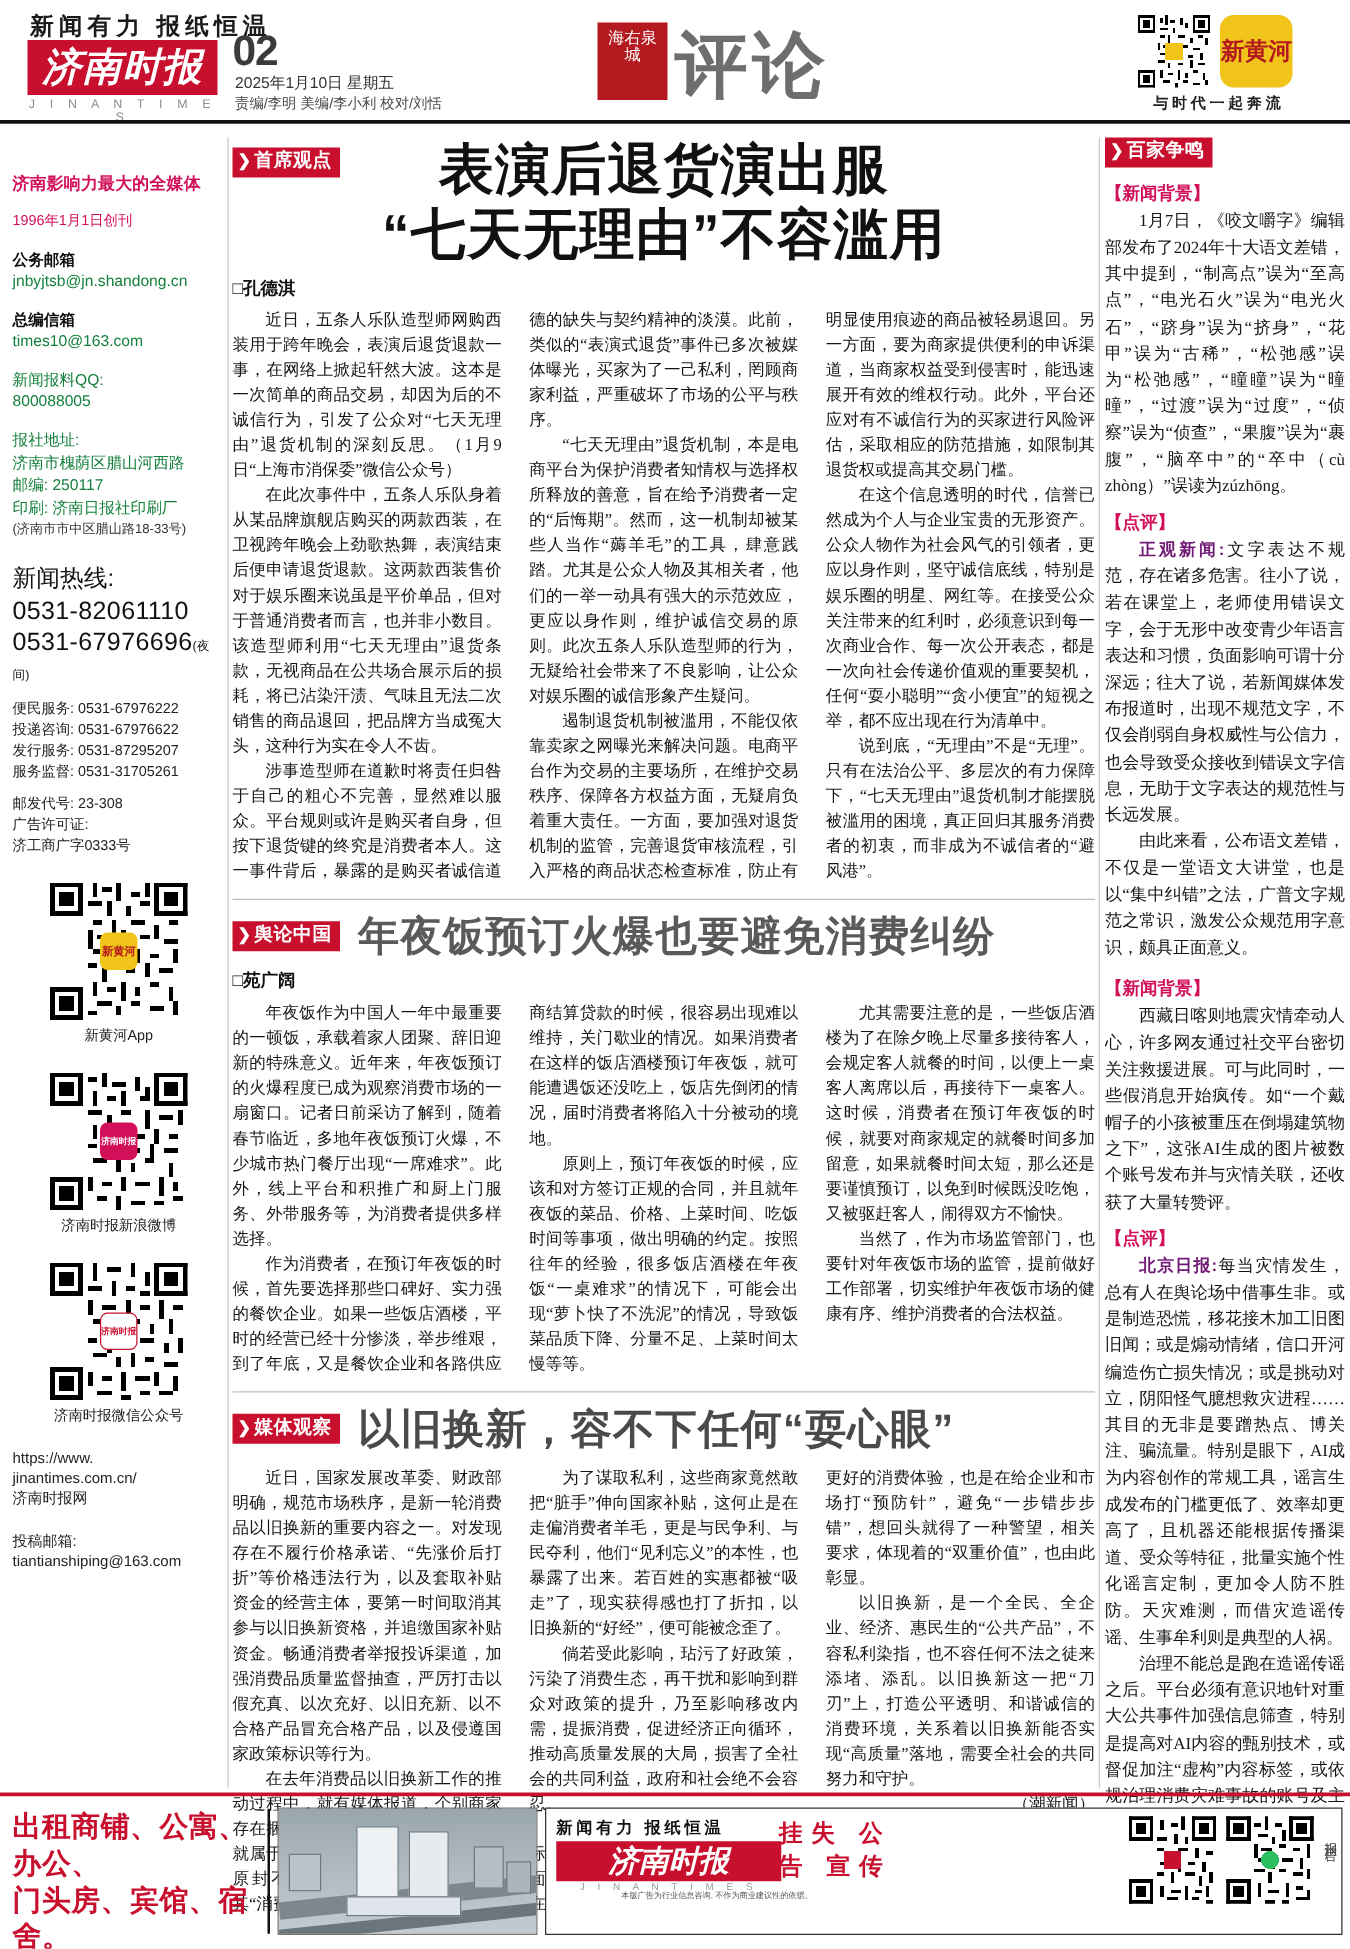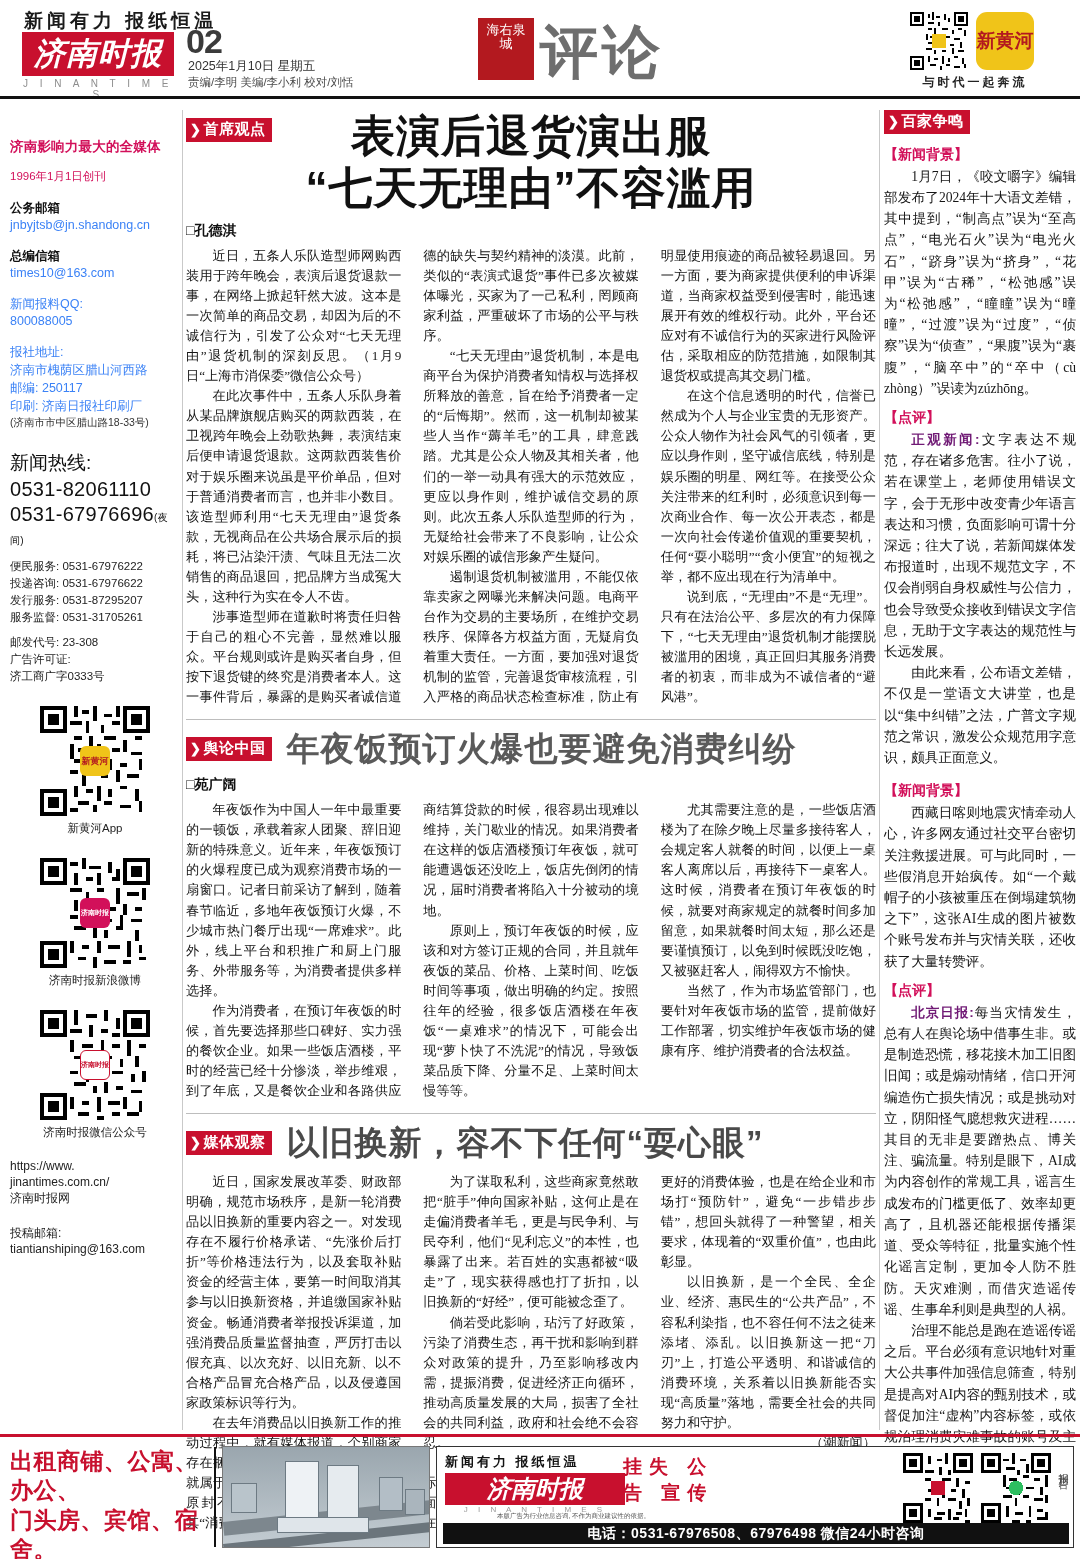--- a/index.html
+++ b/index.html
@@ -89,21 +89,21 @@
   .vline { position: absolute; top: 110px; width: 1px; height: 1320px; background: #c9c9c9; }
   .vline.l { left: 182px; }
   .vline.r { left: 879px; }
 
   
   .lc-title { font-family:"Liberation Sans",sans-serif; font-weight:bold; font-size:13.5px;
               color:#d2105a; margin-top: 28px; letter-spacing:.2px;}
   .lc-sub   { font-family:Liberation Sans, sans-serif; font-size:11.5px; color:#d2105a; margin-top:13px;}
   .lc-blk   { margin-top: 16px; }
   .lc-lab   { font-family:"Liberation Sans",sans-serif; font-size:12.5px; color:#111; font-weight:bold;}
-  .lc-val   { font-family:"Liberation Sans",sans-serif; font-size:12.5px; color:#3b82f6; margin-top:1px; word-break:break-all;}
+  .lc-val   { font-family:"Liberation Sans",sans-serif; font-size:12.5px; color:#15803d; margin-top:1px; word-break:break-all;}
   .lc-small { font-family:"Liberation Sans",sans-serif; font-size:10.5px; color:#333; margin-top:1px;}
   .lc-hot   { font-family:"Liberation Sans",sans-serif; font-size:19px; color:#111; margin-top:20px;}
   .lc-num   { font-family:"Liberation Sans",sans-serif; font-size:20px; color:#111; margin-top:2px; letter-spacing:.3px;}
   .lc-num .tag { font-size:10px; }
   .lc-line  { font-family:"Liberation Sans",sans-serif; font-size:11.5px; color:#222; margin-top:2px;}
 
   .qr-box { width: 110px; height: 110px; margin: 22px auto 0; position: relative; background:#fff; }
   .qr-cap { text-align:center; font-family:"Liberation Sans",sans-serif; font-size:11.5px; color:#222; margin-top:5px;}
   .qr-center {
     position:absolute; left:50%; top:50%; transform:translate(-50%,-50%);
@@ -684,21 +684,20 @@
         <div class="ad3-slogan">新闻有力  报纸恒温</div>
         <div class="ad3-logo">
           <span>济南时报</span>
         </div>
         <div class="ad3-logo-en">J I N A N  T I M E S</div>
         <div class="ad3-mid">
           <div class="ad3-sub">挂失 公告 宣传</div>
         </div>
       </div>
       <div class="ad3-fine">本版广告为行业信息咨询, 不作为商业建议性的依据。</div>
-      <div class="ad3-bar">电话：0531-67976508、67976498 微信24小时咨询</div>
 
       <div class="ad3-qrs">
         <svg width="70" height="70" viewBox="0 0 25 25" shape-rendering="crispEdges">
           <rect width="25" height="25" fill="#fff"></rect>
           <g fill="#000">
             <rect x="0" y="0" width="7" height="1"></rect>
               <rect x="0" y="6" width="7" height="1"></rect>
             <rect x="0" y="0" width="1" height="7"></rect>
               <rect x="6" y="0" width="1" height="7"></rect>
             <rect x="2" y="2" width="3" height="3"></rect>

